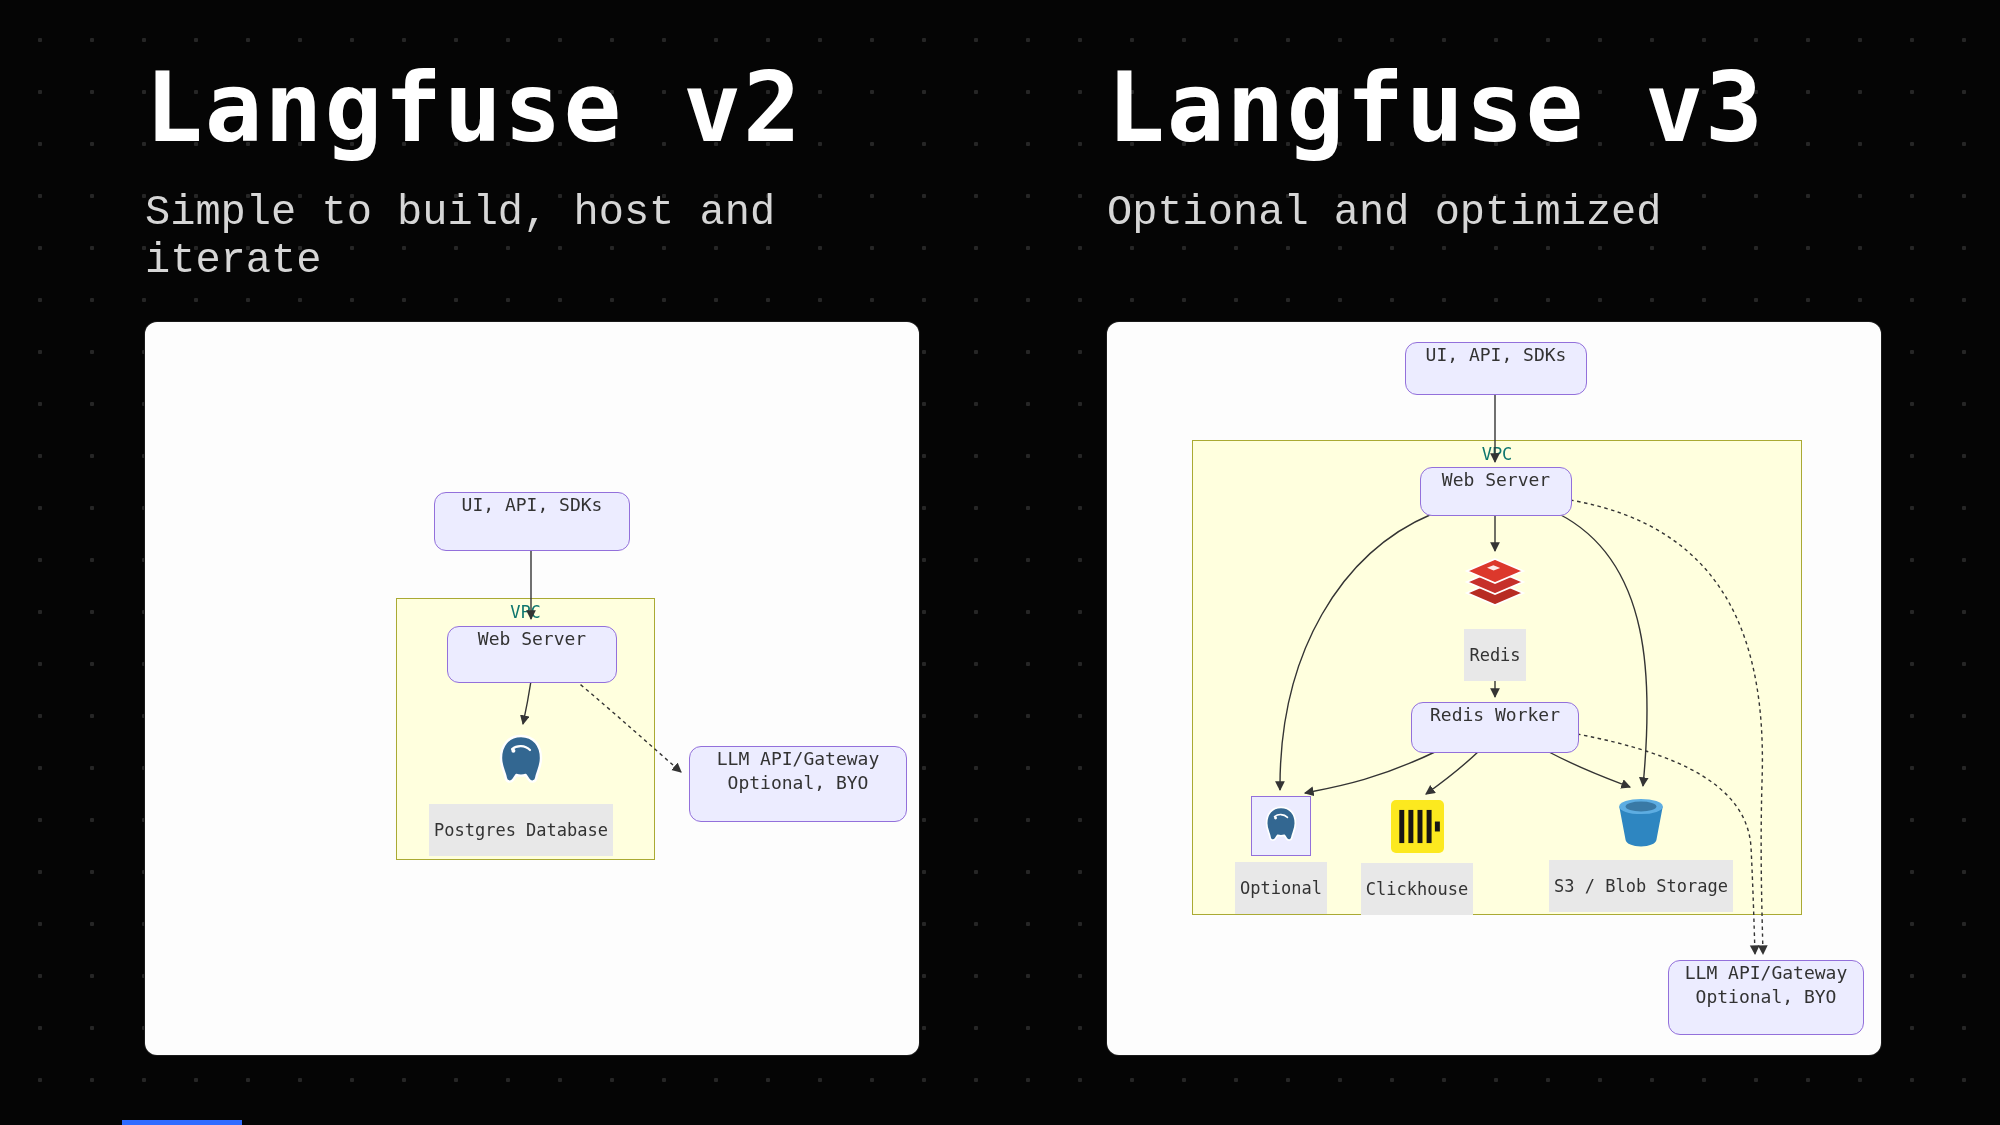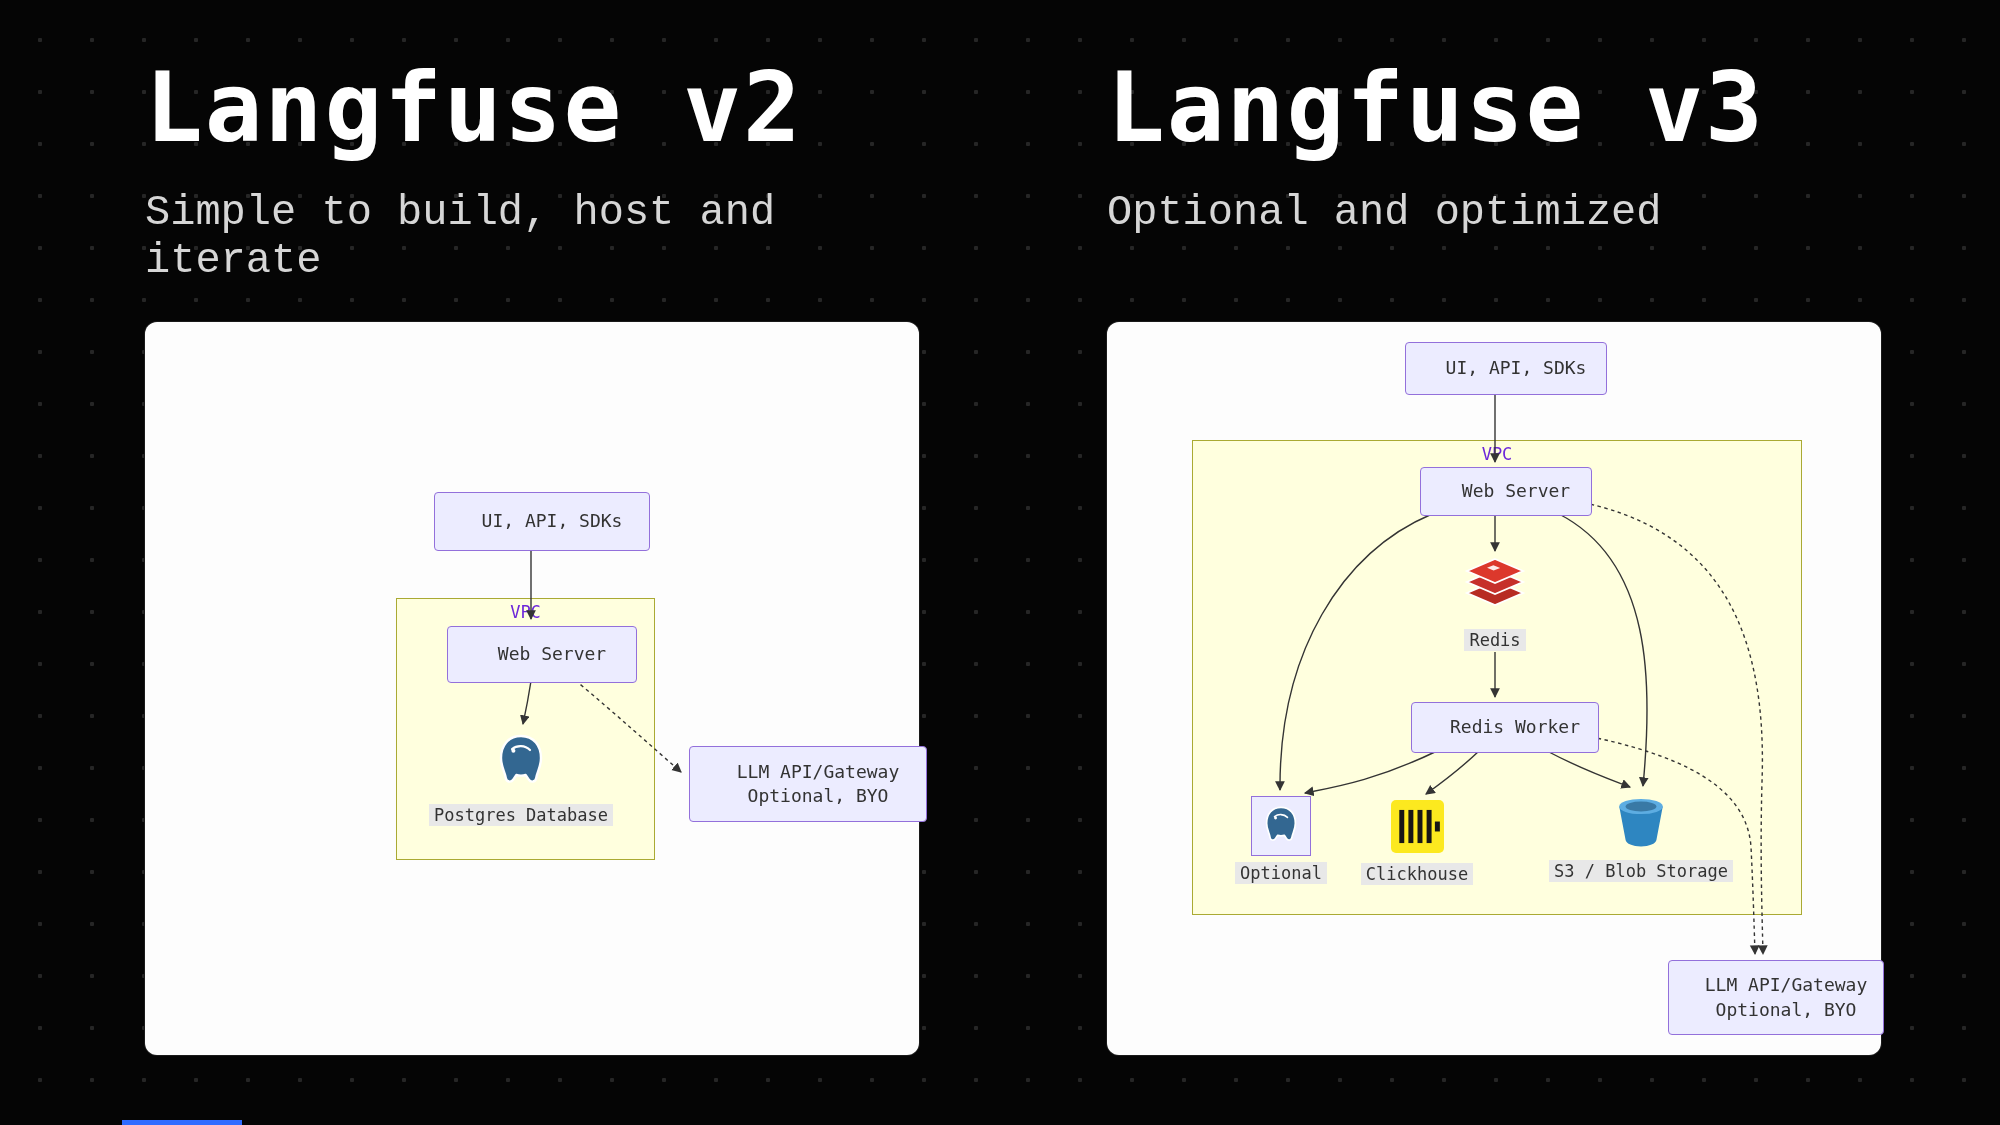--- a/index.html
+++ b/index.html
@@ -12,33 +12,33 @@
   }
   .hdr{position:absolute;top:58px;width:774px;text-align:left;}
   .hdr-left{left:145px;} .hdr-right{left:1107px;}
   .hdr h1{margin:0;font-family:"DejaVu Sans Mono",monospace;font-weight:700;font-size:96px;line-height:1.05;color:#ffffff;letter-spacing:2px;}
   .hdr p{margin:30px 0 0;font-family:Liberation Mono, monospace;font-weight:400;font-size:42px;color:#d6d6d6;}
 
   .panel{position:absolute;top:322px;width:774px;height:733px;background:#fdfdfd;border-radius:12px;box-shadow:0 0 0 1px #1a1a1a;}
   .panel-left{left:145px;} .panel-right{left:1107px;}
 
   .cluster{position:absolute;background:#ffffde;border:1px solid #aaaa33;z-index:1;}
-  .cluster-label{position:absolute;top:3px;left:50%;transform:translateX(-50%);font-size:17px;color:#6d28d9;}
+  .cluster-label{position:absolute;top:3px;left:50%;transform:translateX(-50%);font-size:17px;color:#0f766e;}
 
   .edges{position:absolute;left:0;top:0;z-index:2;pointer-events:none;}
   .edge{fill:none;stroke:#343434;stroke-width:1.4px;}
   .edge.dashed{stroke-dasharray:3.5 3.5;}
 
   .mnode{
-    position:absolute;z-index:3;background:#ECECFF;border:1px solid #9370DB;border-radius:4px;
-    display:flex;flex-direction:column;align-items:center;justify-content:center;
-    font-size:18px;color:#333;text-align:center;line-height:1.35;white-space:nowrap;padding-left:20px;
+    position:absolute;z-index:3;background:#ECECFF;border:1px solid #9370DB;border-radius:12px;
+    display:flex;flex-direction:column;align-items:center;
+    font-size:18px;color:#333;text-align:center;line-height:1.35;white-space:nowrap;
   }
   .iconnode{position:absolute;z-index:3;display:flex;flex-direction:column;align-items:center;}
-  .icon-label{margin-top:6px;background:#e8e8e8;padding:1px 5px;font-size:17px;color:#333;white-space:nowrap;}
+  .icon-label{margin-top:6px;background:#e8e8e8;padding:16px 5px;font-size:17px;color:#333;white-space:nowrap;}
   .icon-box{width:58px;height:58px;background:#ECECFF;border:1px solid #9370DB;display:flex;align-items:center;justify-content:center;}
 
   .blue-strip{position:absolute;left:122px;bottom:0;width:120px;height:5px;background:#2f6bff;z-index:5;}
 </style>
 </head>
 <body>
 
 <div class="stage">
 
   <header class="hdr hdr-left">

